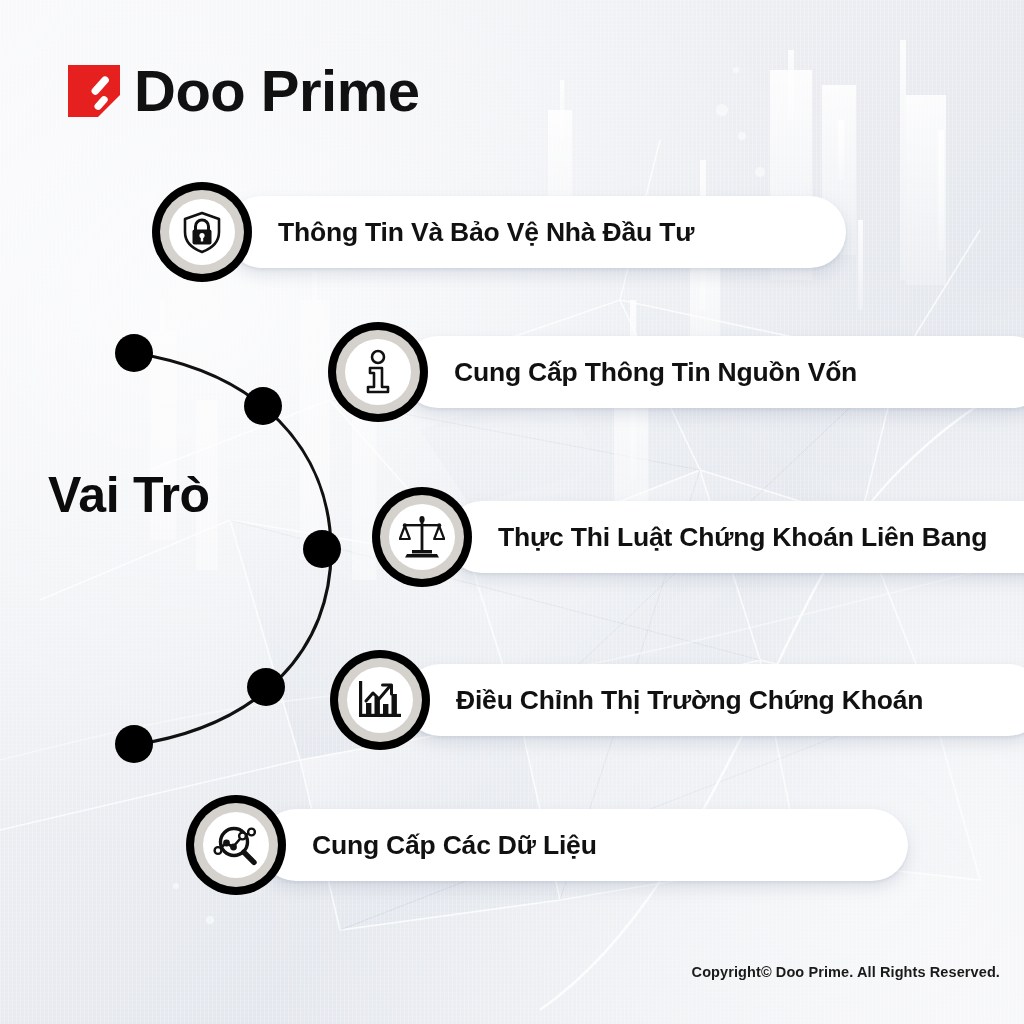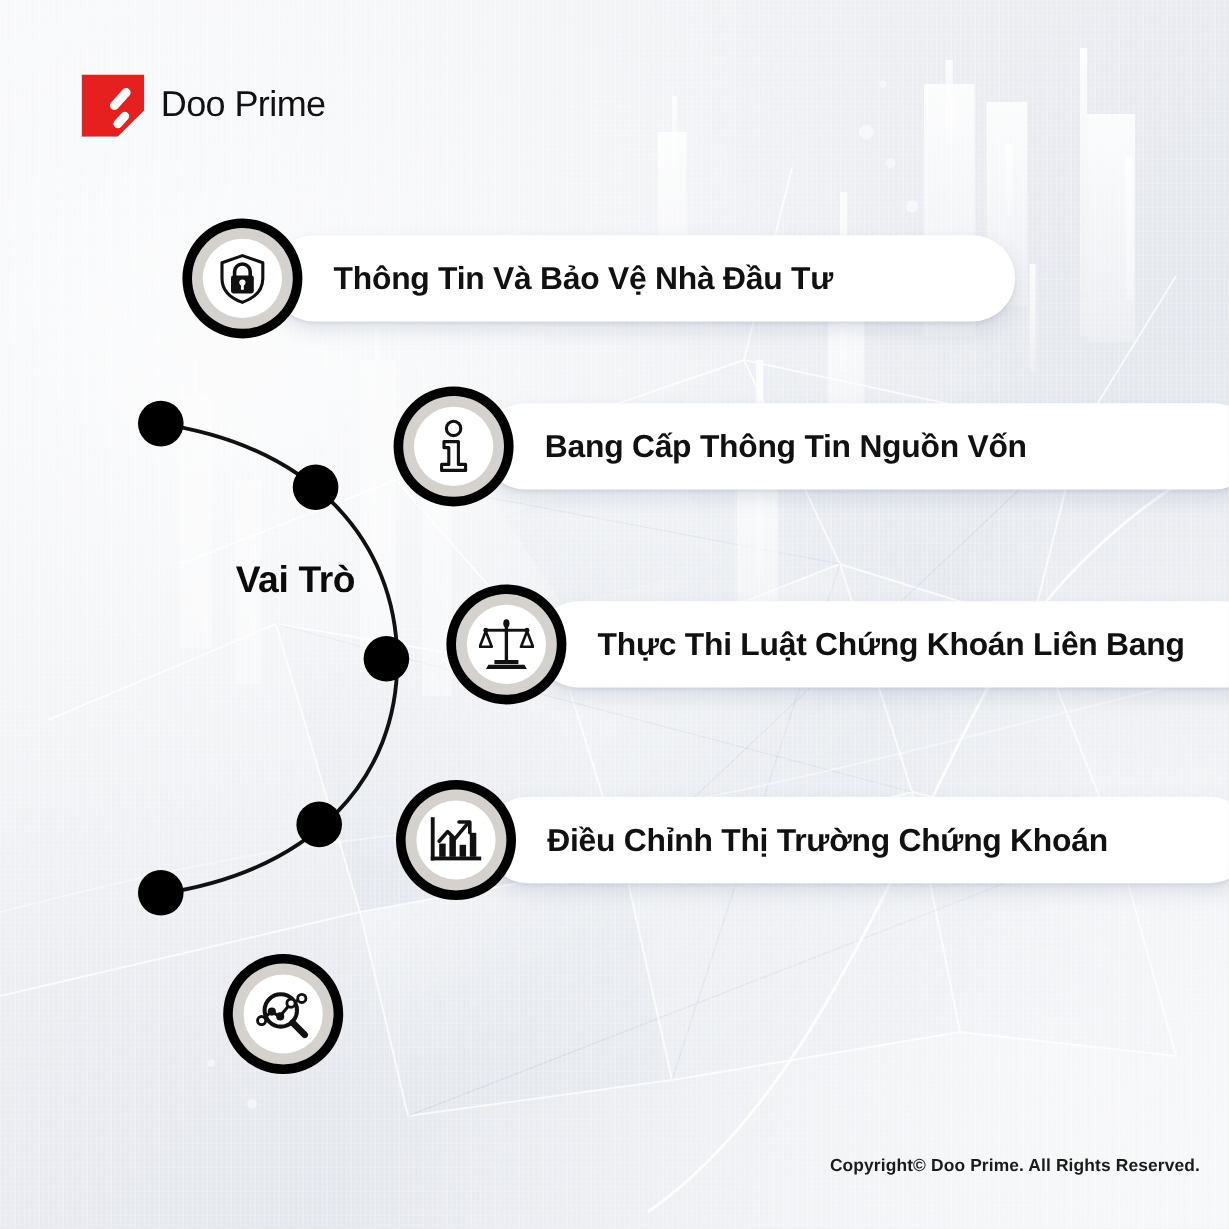--- a/index.html
+++ b/index.html
@@ -33,29 +33,29 @@
                radial-gradient(ellipse at 85% 85%, rgba(255,255,255,.55) 0%, rgba(255,255,255,0) 50%);
   }
 
   
   #logo {
     position:absolute; left:68px; top:62px;
     display:flex; align-items:center; gap:14px;
   }
   #logo-mark { width:52px; height:52px; display:block; }
   #logo-word {
-    font-size:30px; font-weight:400; letter-spacing:-.5px;
+    font-size:58px; font-weight:700; letter-spacing:-.5px;
     color:#111; line-height:1; white-space:nowrap;
   }
 
   
   #title {
     position:absolute; left:48px; top:462px; width:248px;
-    text-align:right; color:#0b0b0b;
-    font-size:31px; font-weight:700; line-height:1.33;
+    text-align:left; color:#0b0b0b;
+    font-size:50px; font-weight:700; line-height:1.33;
     letter-spacing:-.3px;
   }
   #title .tline { display:block; white-space:nowrap; }
 
   
   #connector { position:absolute; left:0; top:0; width:1024px; height:1024px; }
 
   
   .row { position:absolute; display:flex; align-items:center; }
   .badge {
@@ -263,21 +263,21 @@
       <div class="ring2">
           <div class="ring3">
         <svg width="34" height="46" viewBox="0 0 34 46">
           <circle cx="17" cy="8" r="6" fill="none" stroke="#111" stroke-width="2.6"></circle>
           <path d="M9 19 H21 V38 H27 V43 H7 V38 H13 V24 H9 Z" fill="#fff" stroke="#111" stroke-width="2.6" stroke-linejoin="round"></path>
         </svg>
       </div>
         </div>
     </div>
     <div class="pill">
-      <span class="label">Bang Cấp Thông Tin Nguồn Vốn</span>
+      <span class="label">Cung Cấp Thông Tin Nguồn Vốn</span>
     </div>
   </div>
 
   <div class="row" id="row-2">
     <div class="badge">
       <div class="ring2">
           <div class="ring3">
         <svg width="46" height="46" viewBox="0 0 46 46">
           <ellipse cx="23" cy="5.5" rx="2.6" ry="3.4" fill="#111"></ellipse>
           <rect x="21.6" y="7" width="2.8" height="29" fill="#111"></rect>
@@ -329,17 +329,20 @@
           <path d="M5 28.5 L13 21 L20 25 L29.5 14 L38.5 10.5" fill="none" stroke="#111" stroke-width="2.6" stroke-linecap="round" stroke-linejoin="round"></path>
           <circle cx="5" cy="28.5" r="3.4" fill="#fff" stroke="#111" stroke-width="2.4"></circle>
           <circle cx="13.5" cy="21" r="3.4" fill="#111"></circle>
           <circle cx="20.5" cy="25" r="3.4" fill="#111"></circle>
           <circle cx="29.5" cy="14" r="3.4" fill="#fff" stroke="#111" stroke-width="2.4"></circle>
           <circle cx="38.5" cy="10" r="3.4" fill="#fff" stroke="#111" stroke-width="2.4"></circle>
         </svg>
       </div>
         </div>
     </div>
+    <div class="pill">
+      <span class="label">Cung Cấp Các Dữ Liệu</span>
+    </div>
   </div>
 
   <div id="footer">Copyright© Doo Prime. All Rights Reserved.</div>
 
 </div>
 
 </body></html>

